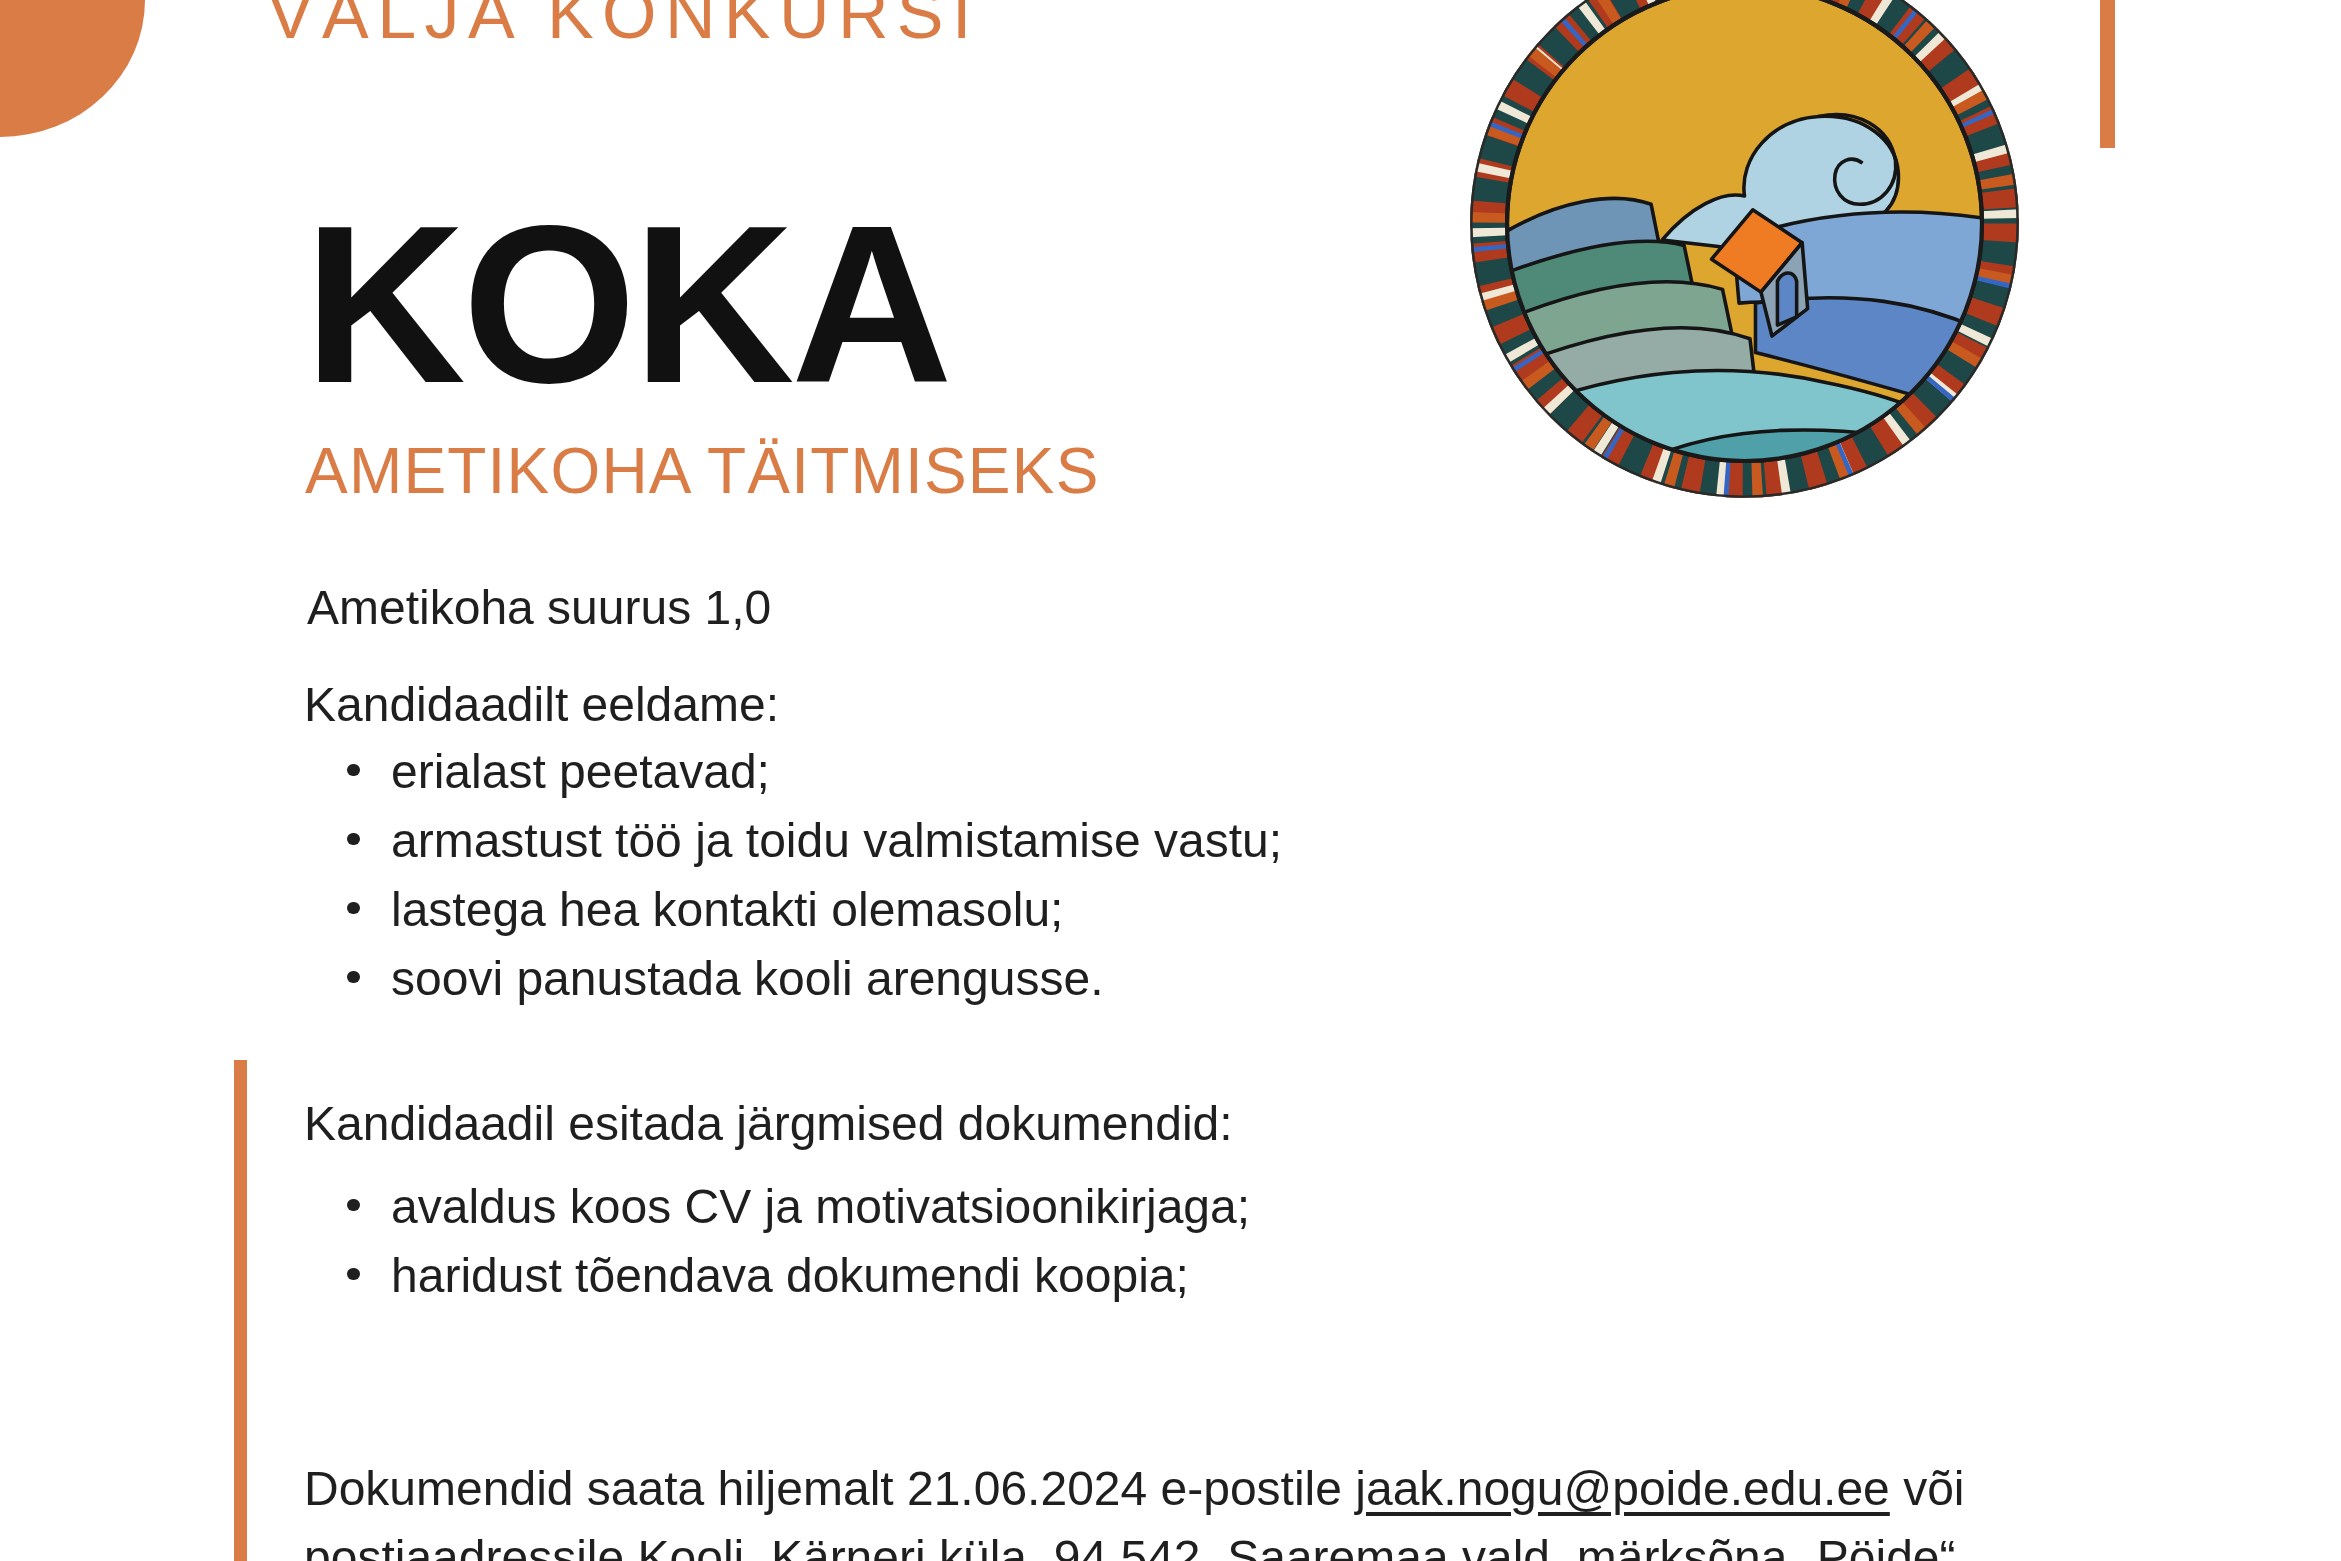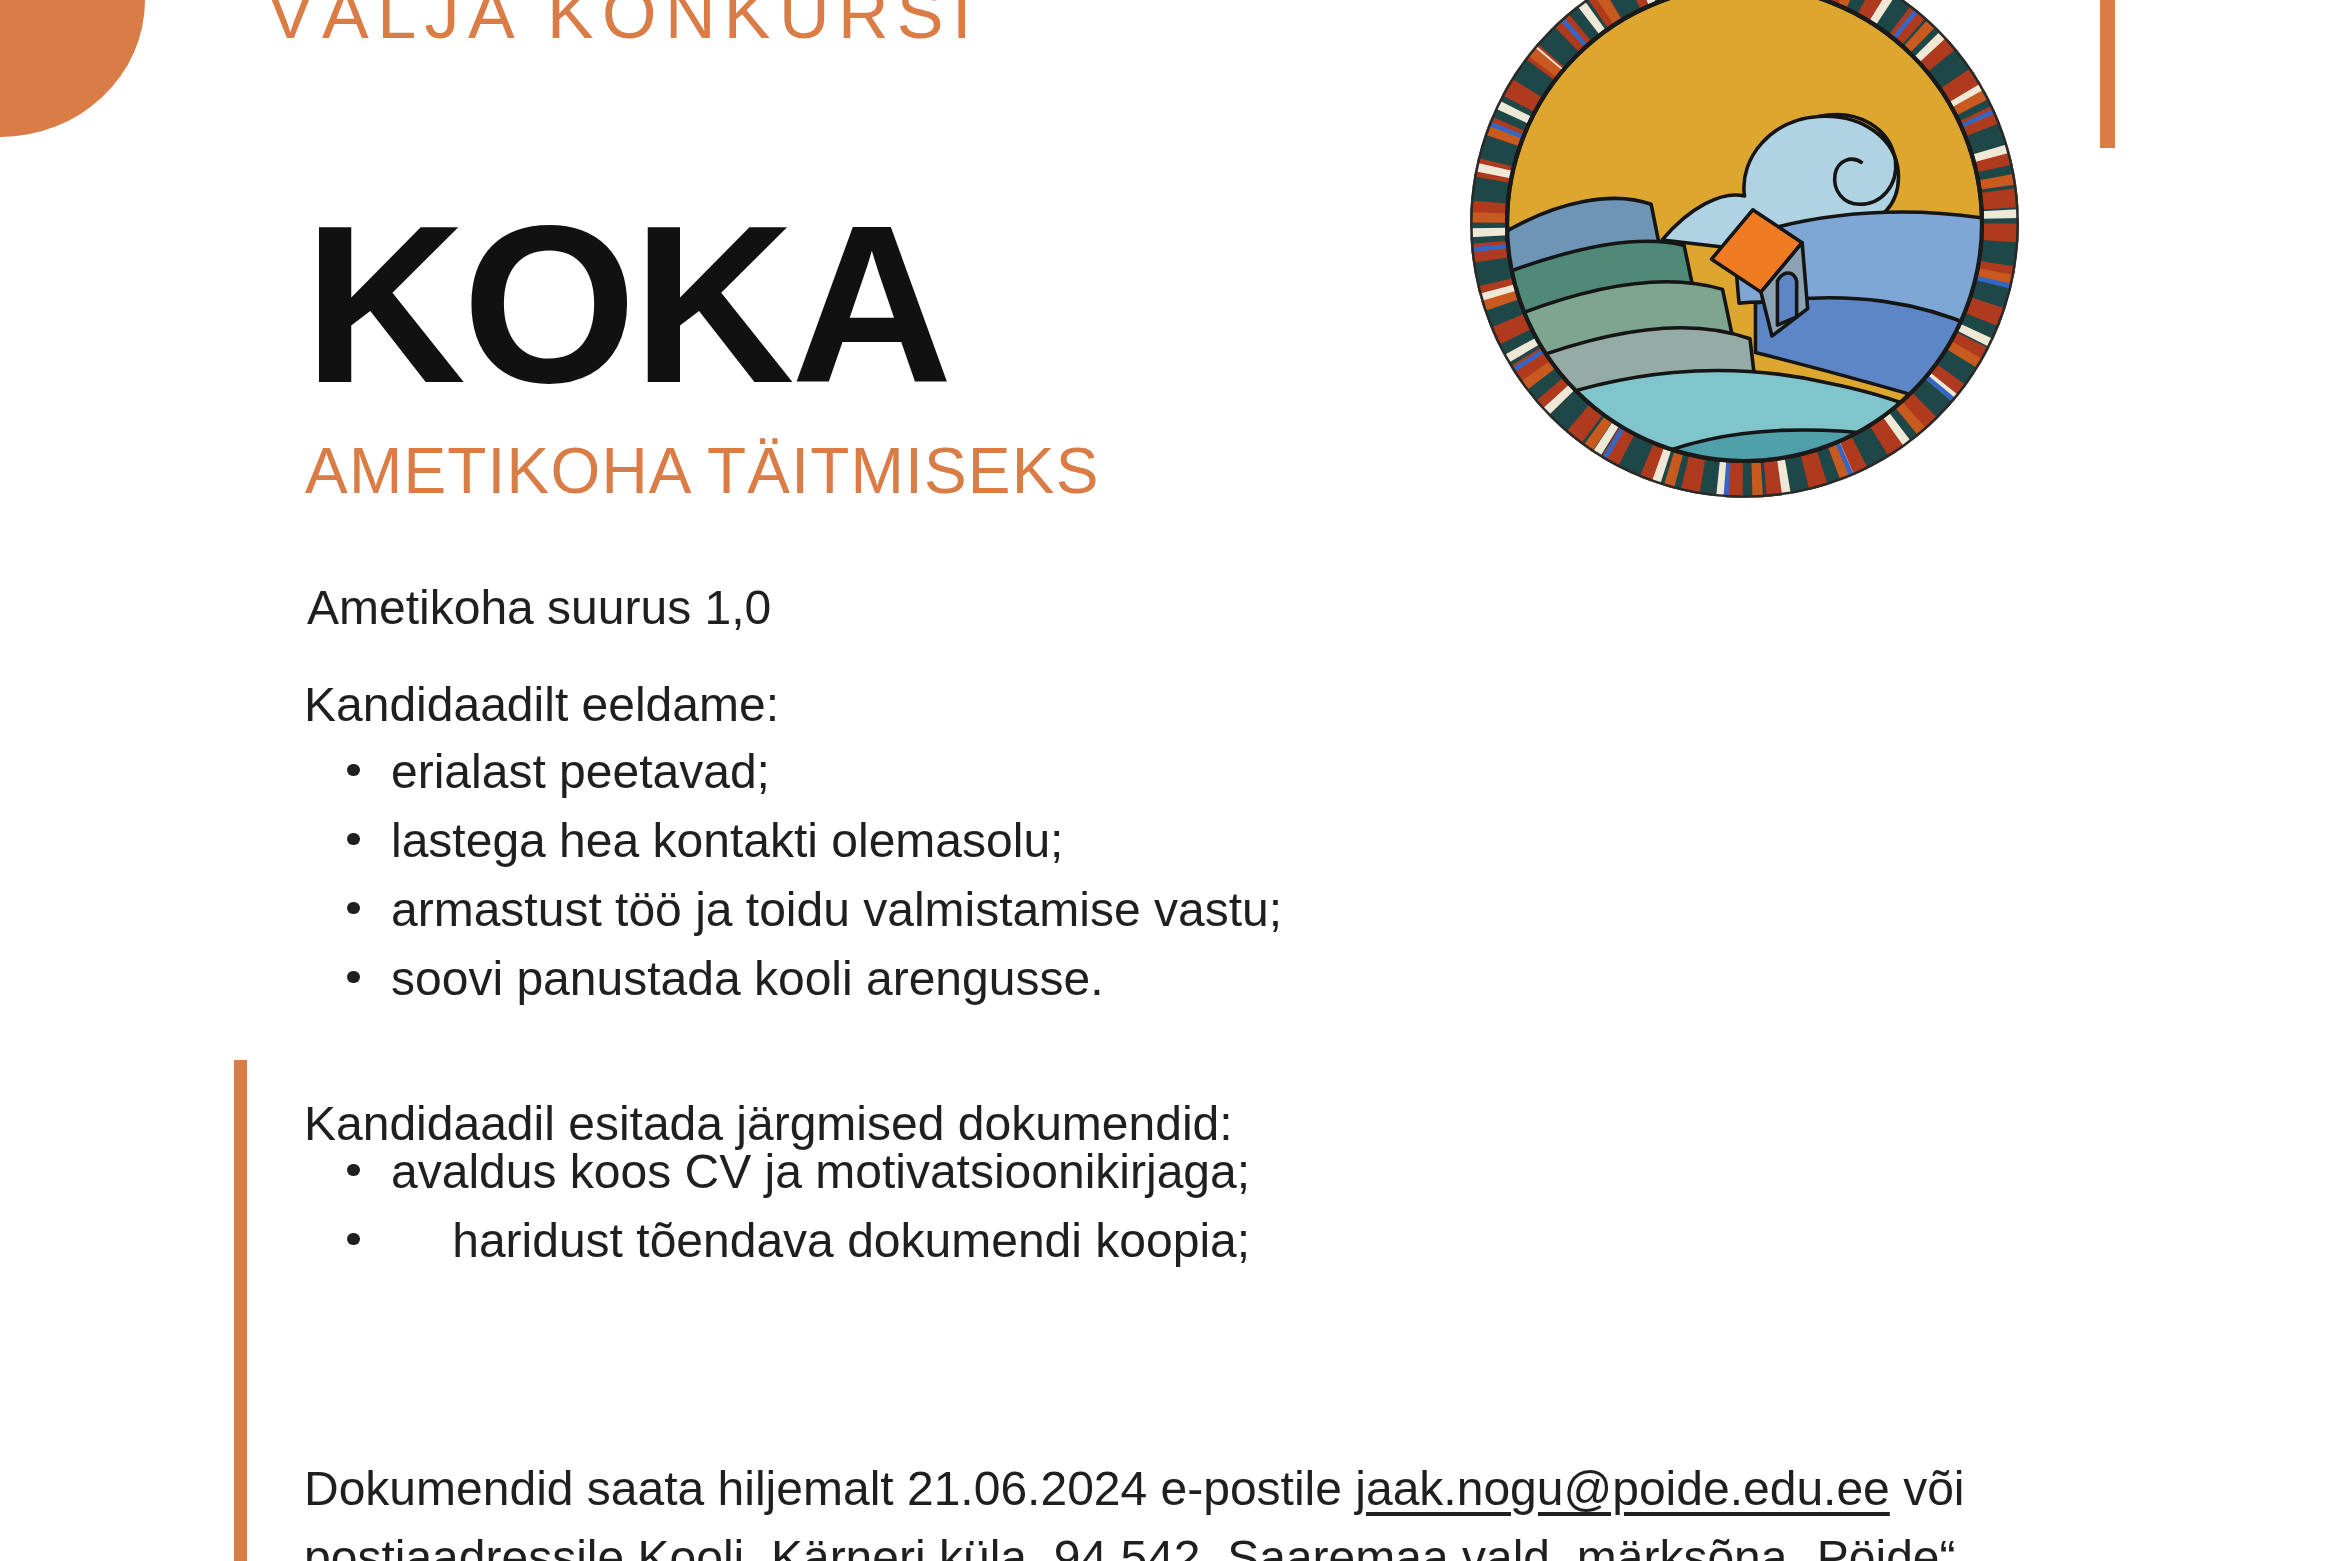--- a/index.html
+++ b/index.html
@@ -40,21 +40,21 @@
   ul.blist{list-style:none;margin:0;padding:0;left:304px;}
   ul.blist li{
     position:relative;padding-left:87px;font-size:48px;line-height:69px;
     white-space:nowrap;
   }
   ul.blist .dot{
     position:absolute;left:43px;top:26.5px;width:12.6px;height:12.6px;
     border-radius:50%;background:#1f1f1f;
   }
   .list1{top:737px;}
-  .list2{top:1137px;text-align:right;}
+  .list2{top:1172px;}
 
   .footer{
     left:304px;top:1454px;font-size:48px;line-height:69px;width:1958px;
   }
   .footer .line{white-space:nowrap;}
   .email-link{
     text-decoration:underline;
     text-decoration-thickness:4.2px;
     text-underline-offset:7.2px;
     color:#1f1f1f;cursor:pointer;
@@ -111,22 +111,22 @@
 </div>
 
 <div class="abs top-title">VÄLJA KONKURSI</div>
 <div class="abs main-title">KOKA</div>
 <div class="abs subtitle">AMETIKOHA TÄITMISEKS</div>
 <div class="abs size-line">Ametikoha suurus 1,0</div>
 
 <div class="abs sec-heading sec1-heading">Kandidaadilt eeldame:</div>
 <ul class="abs blist list1">
   <li><span class="dot"></span><span>erialast peetavad;</span></li>
+  <li><span class="dot"></span><span>armastust töö ja toidu valmistamise vastu;</span></li>
   <li><span class="dot"></span><span>lastega hea kontakti olemasolu;</span></li>
-  <li><span class="dot"></span><span>armastust töö ja toidu valmistamise vastu;</span></li>
   <li><span class="dot"></span><span>soovi panustada kooli arengusse.</span></li>
 </ul>
 
 <div class="abs sec-heading sec2-heading">Kandidaadil esitada järgmised dokumendid:</div>
 <ul class="abs blist list2">
   <li><span class="dot"></span><span>avaldus koos CV ja motivatsioonikirjaga;</span></li>
   <li><span class="dot"></span><span>haridust tõendava dokumendi koopia;</span></li>
 </ul>
 
 <div class="abs footer">

